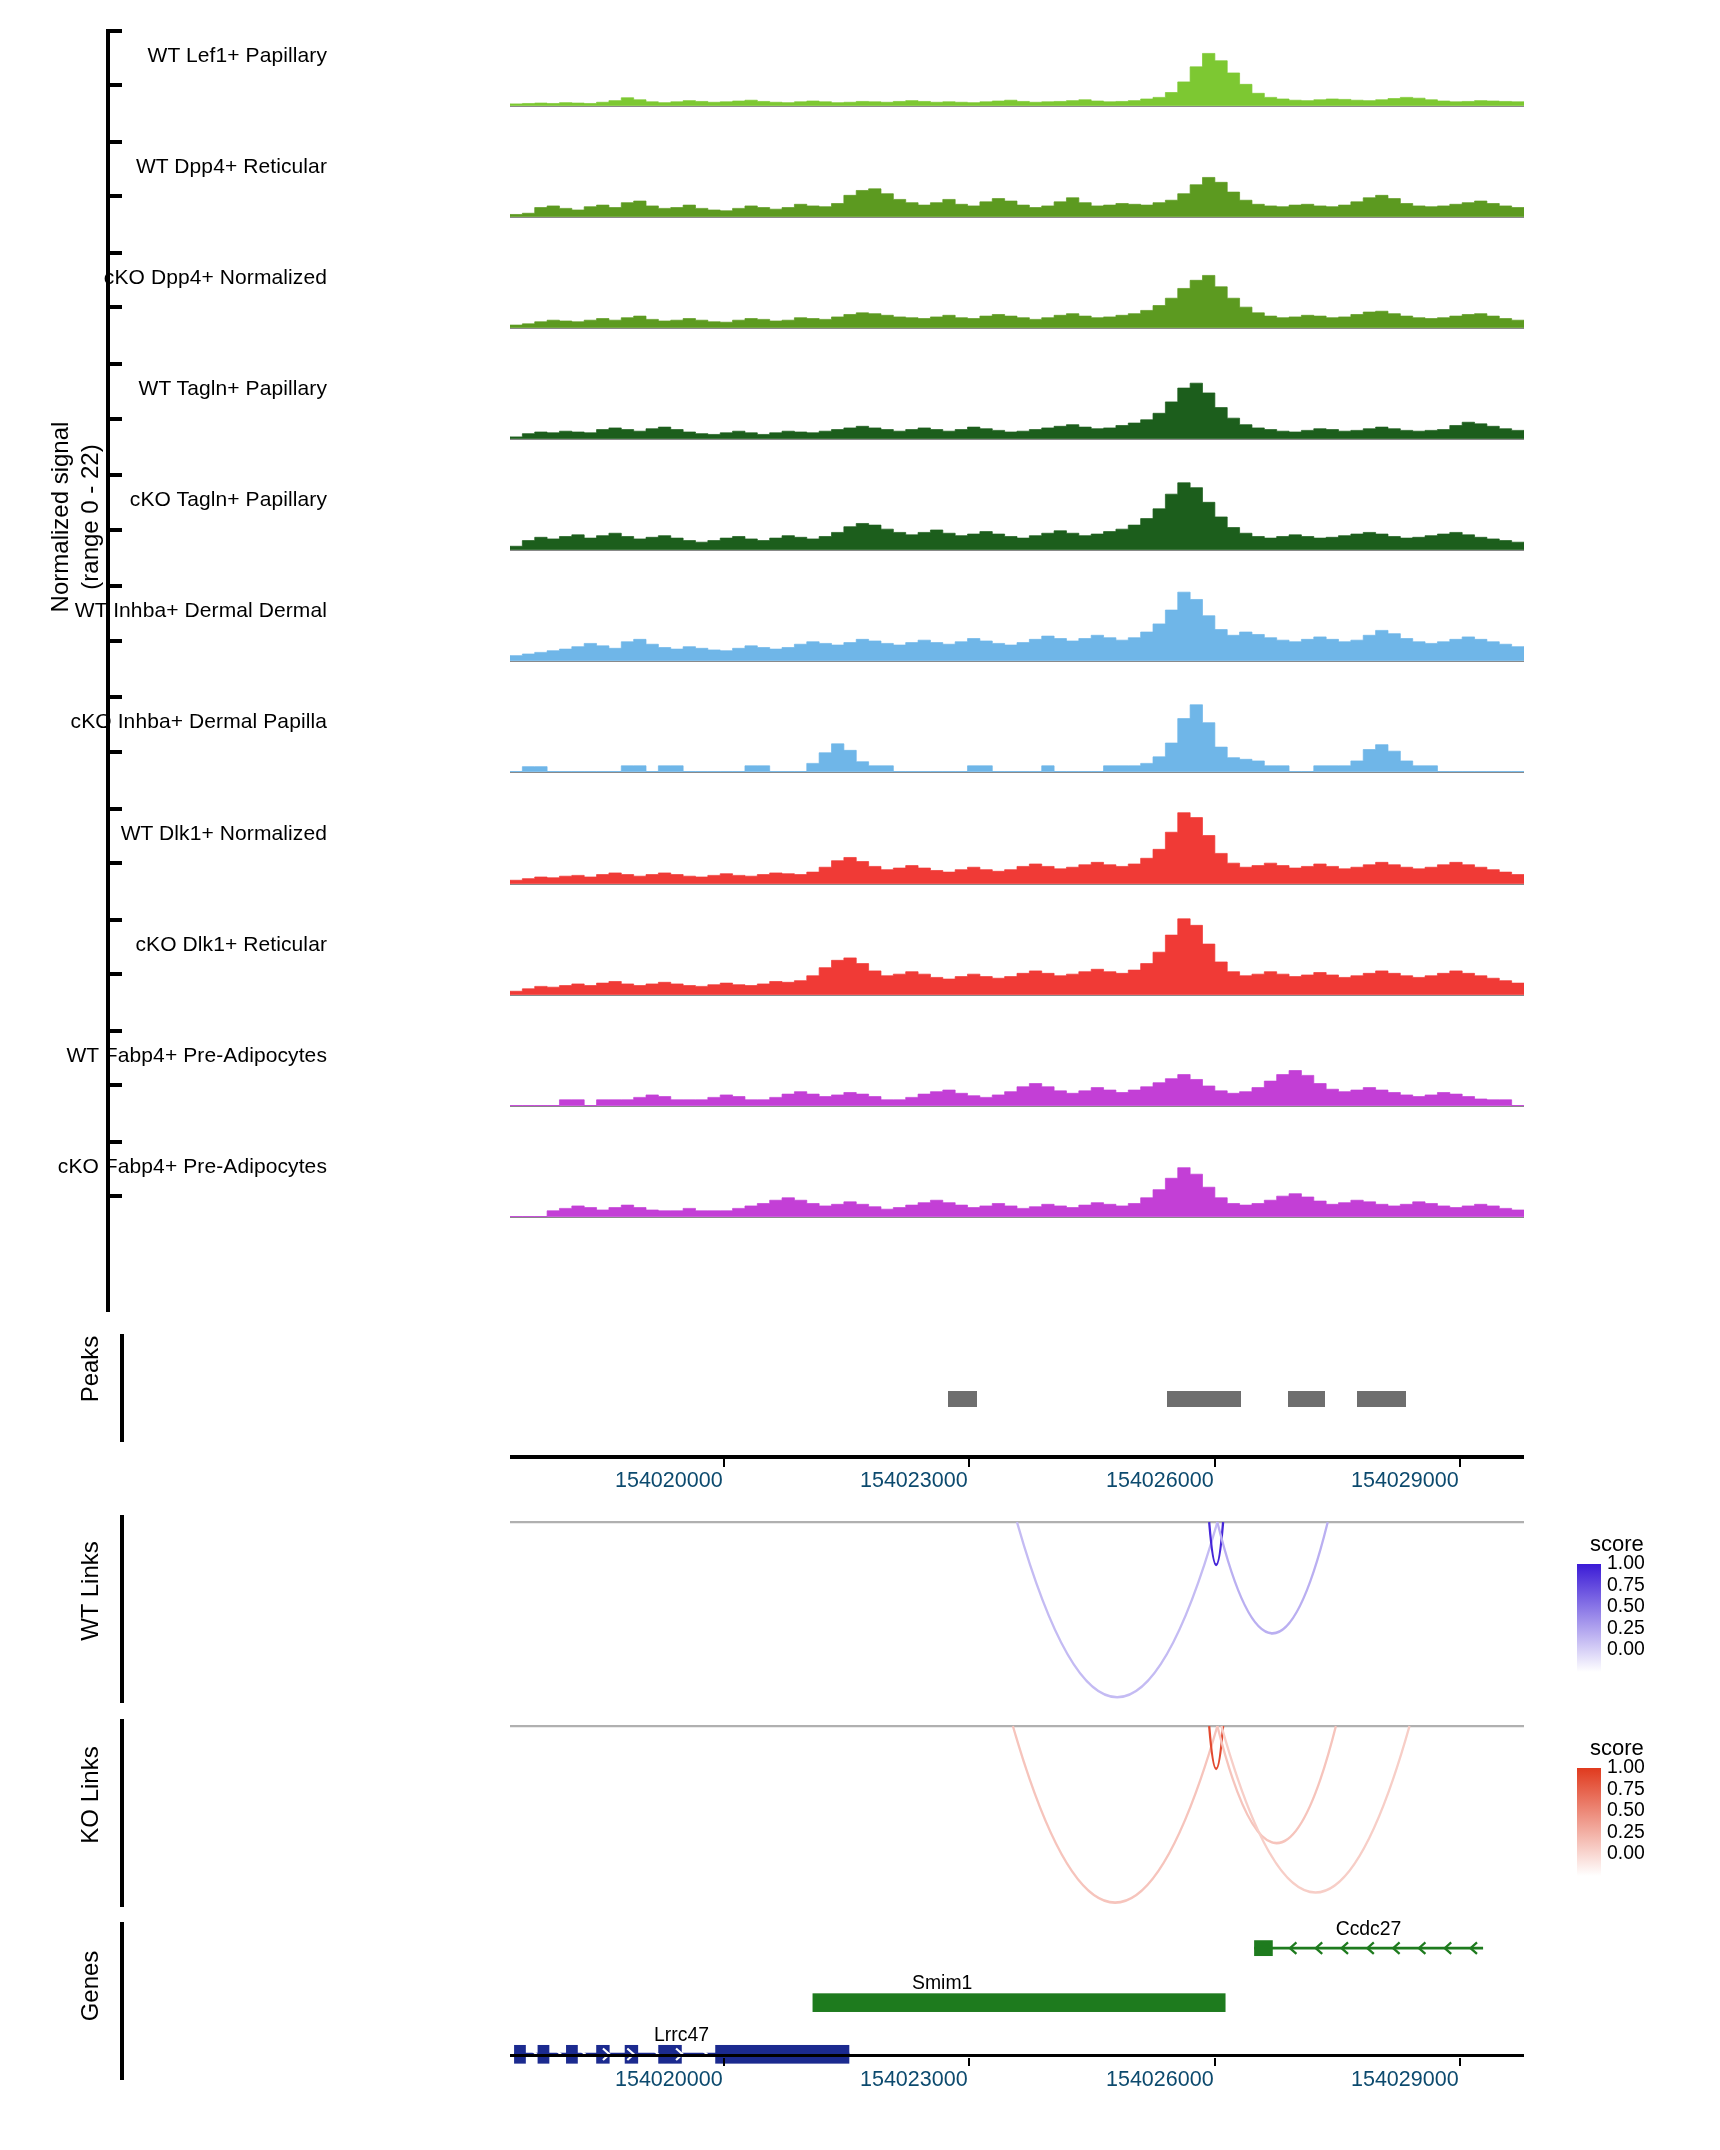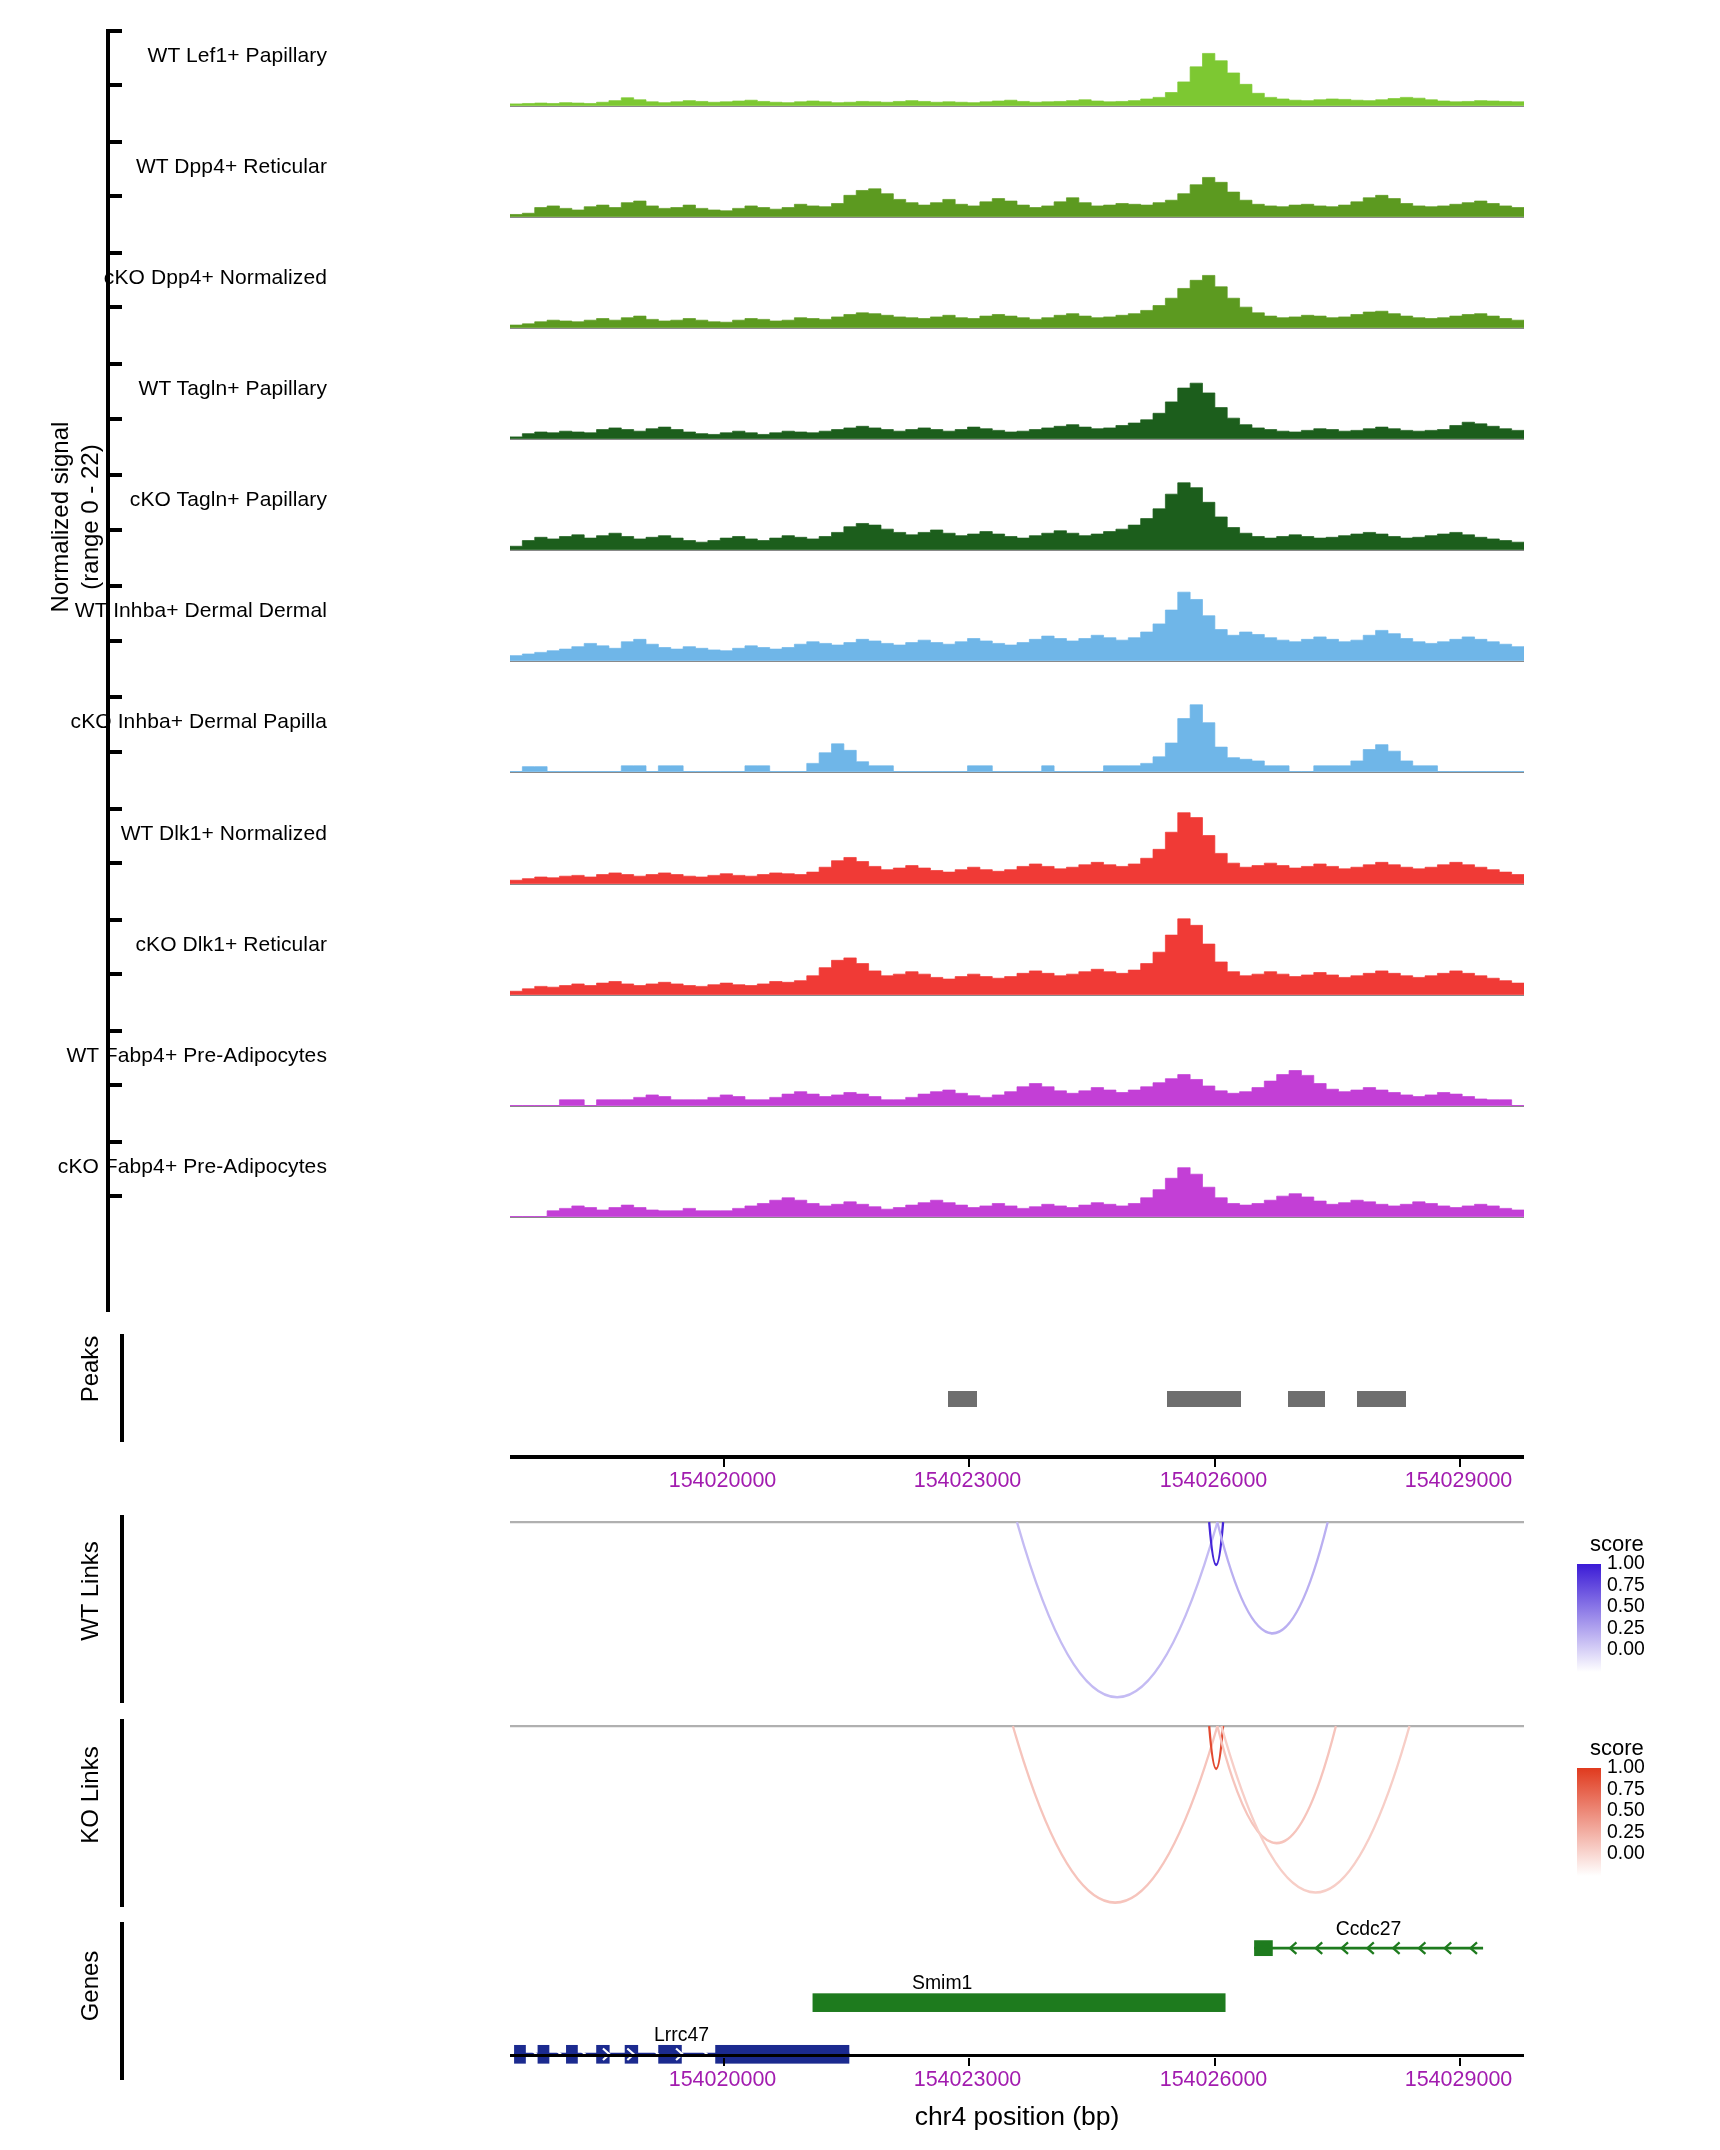--- a/index.html
+++ b/index.html
@@ -147,24 +147,23 @@
     position: absolute;
     width: 2.2px;
     height: 8px;
     background: #000;
     top: 3.6px;
   }
   .xticklabel {
     position: absolute;
     top: 13px;
     font-size: 21.5px;
-    text-align: center;
     width: 215px;
     margin-left: -108px;
-    color: #a21caf;
+    color: #0c4a6e;
   }
 
   
   .links-panel {
     position: absolute;
     left: 0;
     width: 1721px;
     height: 201px;
   }
   #wt-links-panel { top: 1509px; }
@@ -543,16 +542,15 @@
     <div class="axline"></div>
   <div class="xtick" style="left: 213px;"></div>
       <div class="xticklabel" style="left: 213px;">154020000</div>
       <div class="xtick" style="left: 458px;"></div>
       <div class="xticklabel" style="left: 458px;">154023000</div>
       <div class="xtick" style="left: 704px;"></div>
       <div class="xticklabel" style="left: 704px;">154026000</div>
       <div class="xtick" style="left: 949px;"></div>
       <div class="xticklabel" style="left: 949px;">154029000</div>
     </div>
-  <div id="xaxis-title">chr4 position (bp)</div>
 
 </div>
 
 
 </body></html>

